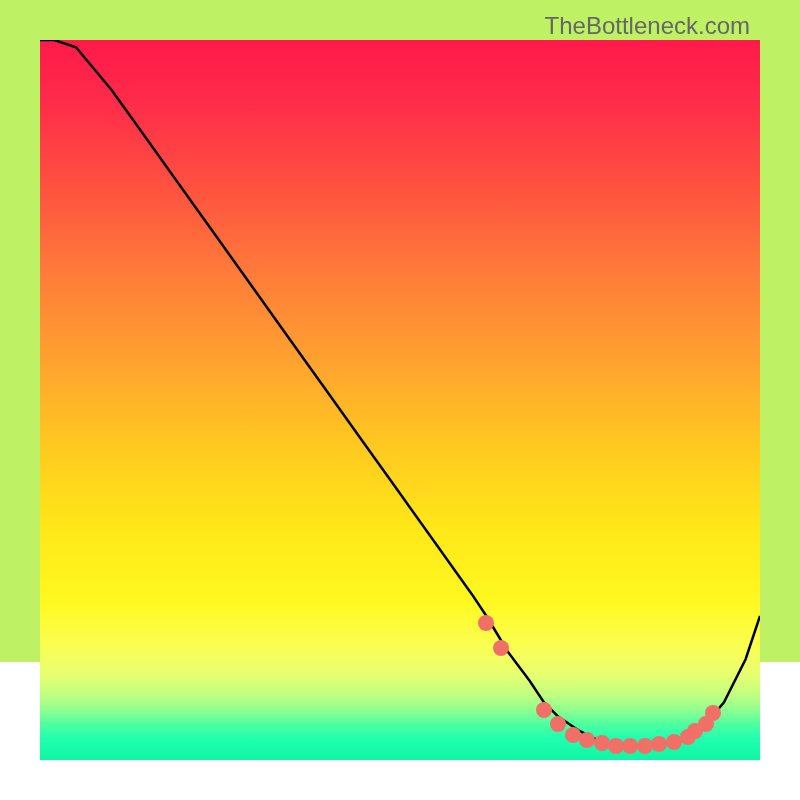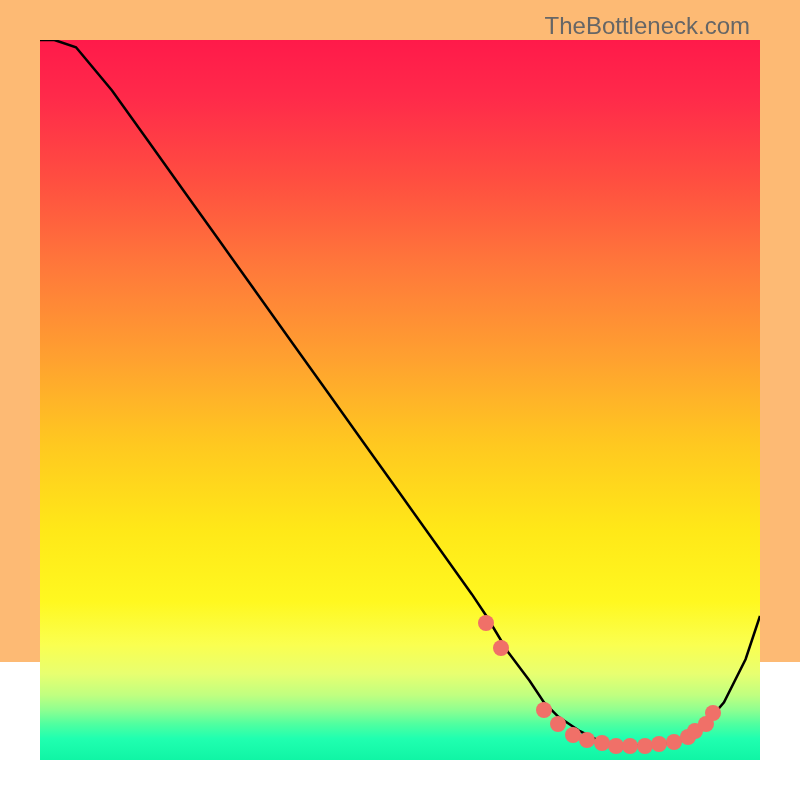--- a/index.html
+++ b/index.html
@@ -1,21 +1,21 @@
 <!DOCTYPE html>
 <html><head>
 <meta charset="utf-8">
 <style>
   * { margin: 0; padding: 0; box-sizing: border-box; }
   body { width: 800px; height: 800px; overflow: hidden; font-family: Arial, sans-serif; }
   .chart-container {
     width: 800px;
     height: 662px;
     position: relative;
-    background: #fdba74;
+    background: #bef264;
   }
   .plot-area {
     position: absolute;
     left: 40px;
     top: 40px;
     width: 720px;
     height: 720px;
     background: linear-gradient(to bottom,
       #ff1a4a 0%,
       #ff2a4a 8%,

